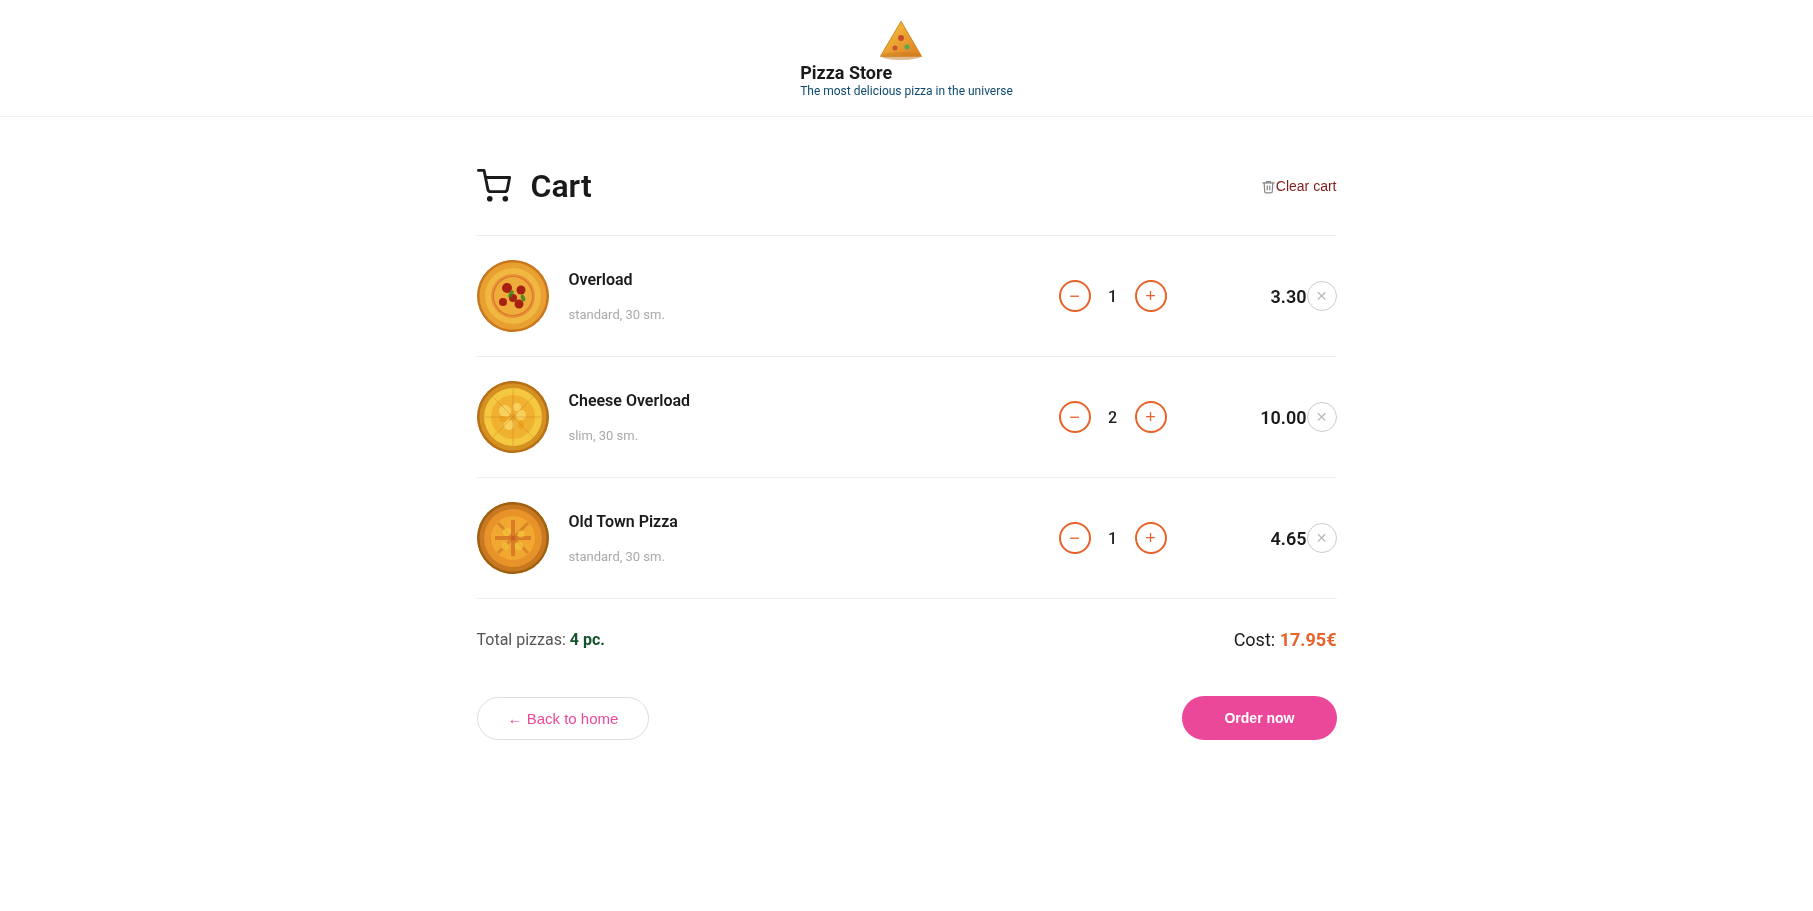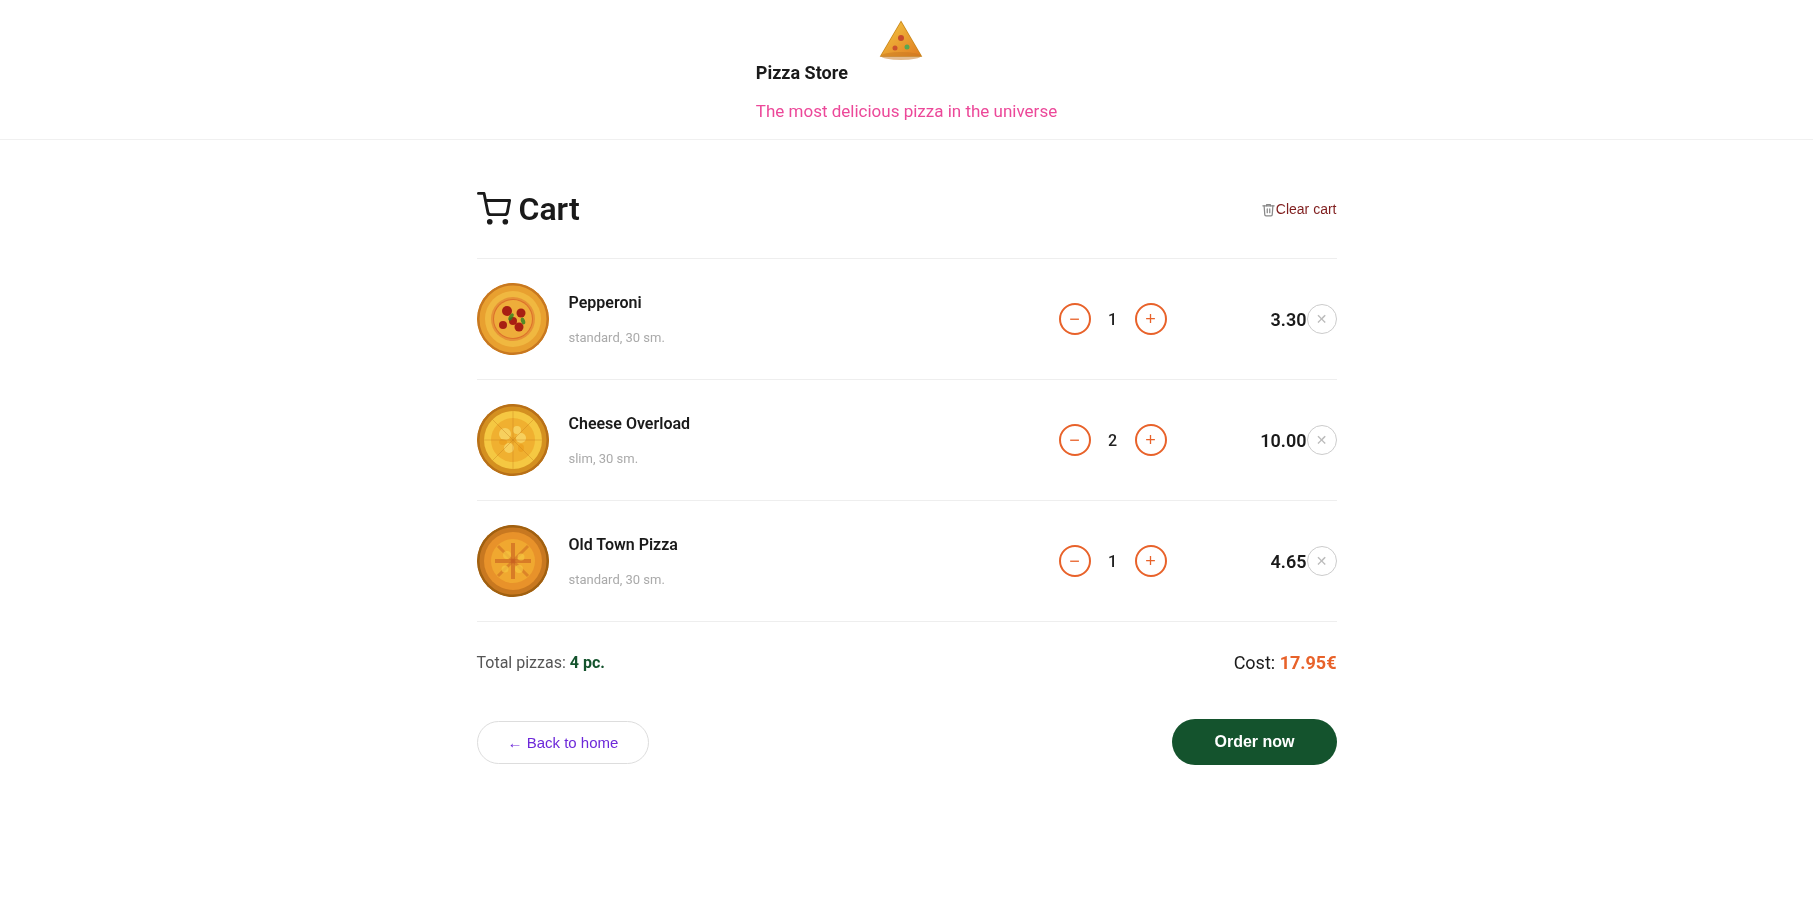--- a/index.html
+++ b/index.html
@@ -24,43 +24,43 @@
       margin-right: 12px;
       flex-shrink: 0;
     }
     .logo-text-wrap {}
     .logo-title {
       font-size: 18px;
       font-weight: 700;
       color: #1a1a1a;
     }
     .logo-subtitle {
-      font-size: 17px;
-      color: #ec4899;
-      margin-top: 18px;
+      font-size: 12px;
+      color: #0c4a6e;
+      margin-top: 1px;
     }
 
     
     .main {
       max-width: 900px;
       margin: 0 auto;
       padding: 50px 20px 40px;
     }
 
     
     .cart-header {
       display: flex;
       align-items: center;
       justify-content: space-between;
       margin-bottom: 30px;
     }
     .cart-title-wrap {
       display: flex;
       align-items: center;
-      gap: 8px;
+      gap: 20px;
     }
     .cart-title {
       font-size: 32px;
       font-weight: 600;
       color: #1a1a1a;
     }
     .clear-cart-btn {
       display: flex;
       align-items: center;
       background: none;
@@ -183,29 +183,29 @@
     .back-home-btn {
       display: flex;
       align-items: flex-start;
       gap: 8px;
       border: 1.5px solid #ddd;
       border-radius: 30px;
       background: #fff;
       cursor: pointer;
       padding: 12px 30px;
       font-size: 15px;
-      color: #6d28d9;
+      color: #ec4899;
     }
     .order-now-btn {
-      background: #14532d;
+      background: #ec4899;
       color: #fff;
       border: none;
       border-radius: 30px;
       padding: 14px 42px;
-      font-size: 16px;
+      font-size: 14px;
       font-weight: 600;
       cursor: pointer;
     }
   </style>
 </head>
 <body>
 
 <header class="header">
   <svg class="logo-icon" viewBox="0 0 44 44" fill="none" xmlns="http://www.w3.org/2000/svg">
 
@@ -274,21 +274,21 @@
           <circle cx="42" cy="44" r="4.5" fill="#a01010" opacity="0.9"></circle>
           <circle cx="36" cy="38" r="4" fill="#a01010" opacity="0.9"></circle>
 
           <ellipse cx="34" cy="34" rx="2" ry="4" fill="#2d8020" opacity="0.8" transform="rotate(30 34 34)"></ellipse>
           <ellipse cx="46" cy="38" rx="2" ry="3.5" fill="#2d8020" opacity="0.8" transform="rotate(-20 46 38)"></ellipse>
 
           <circle cx="36" cy="36" r="35" fill="none" stroke="#c87820" stroke-width="3"></circle>
         </svg>
       </div>
       <div class="item-info">
-        <div class="item-name">Pepperoni</div>
+        <div class="item-name">Overload</div>
         <div class="item-details">standard, 30 sm.</div>
       </div>
       <div class="item-quantity">
         <button class="qty-btn">−</button>
         <span class="qty-number">1</span>
         <button class="qty-btn">+</button>
       </div>
       <div class="item-price">3.30</div>
       <button class="remove-btn">✕</button>
     </div>

